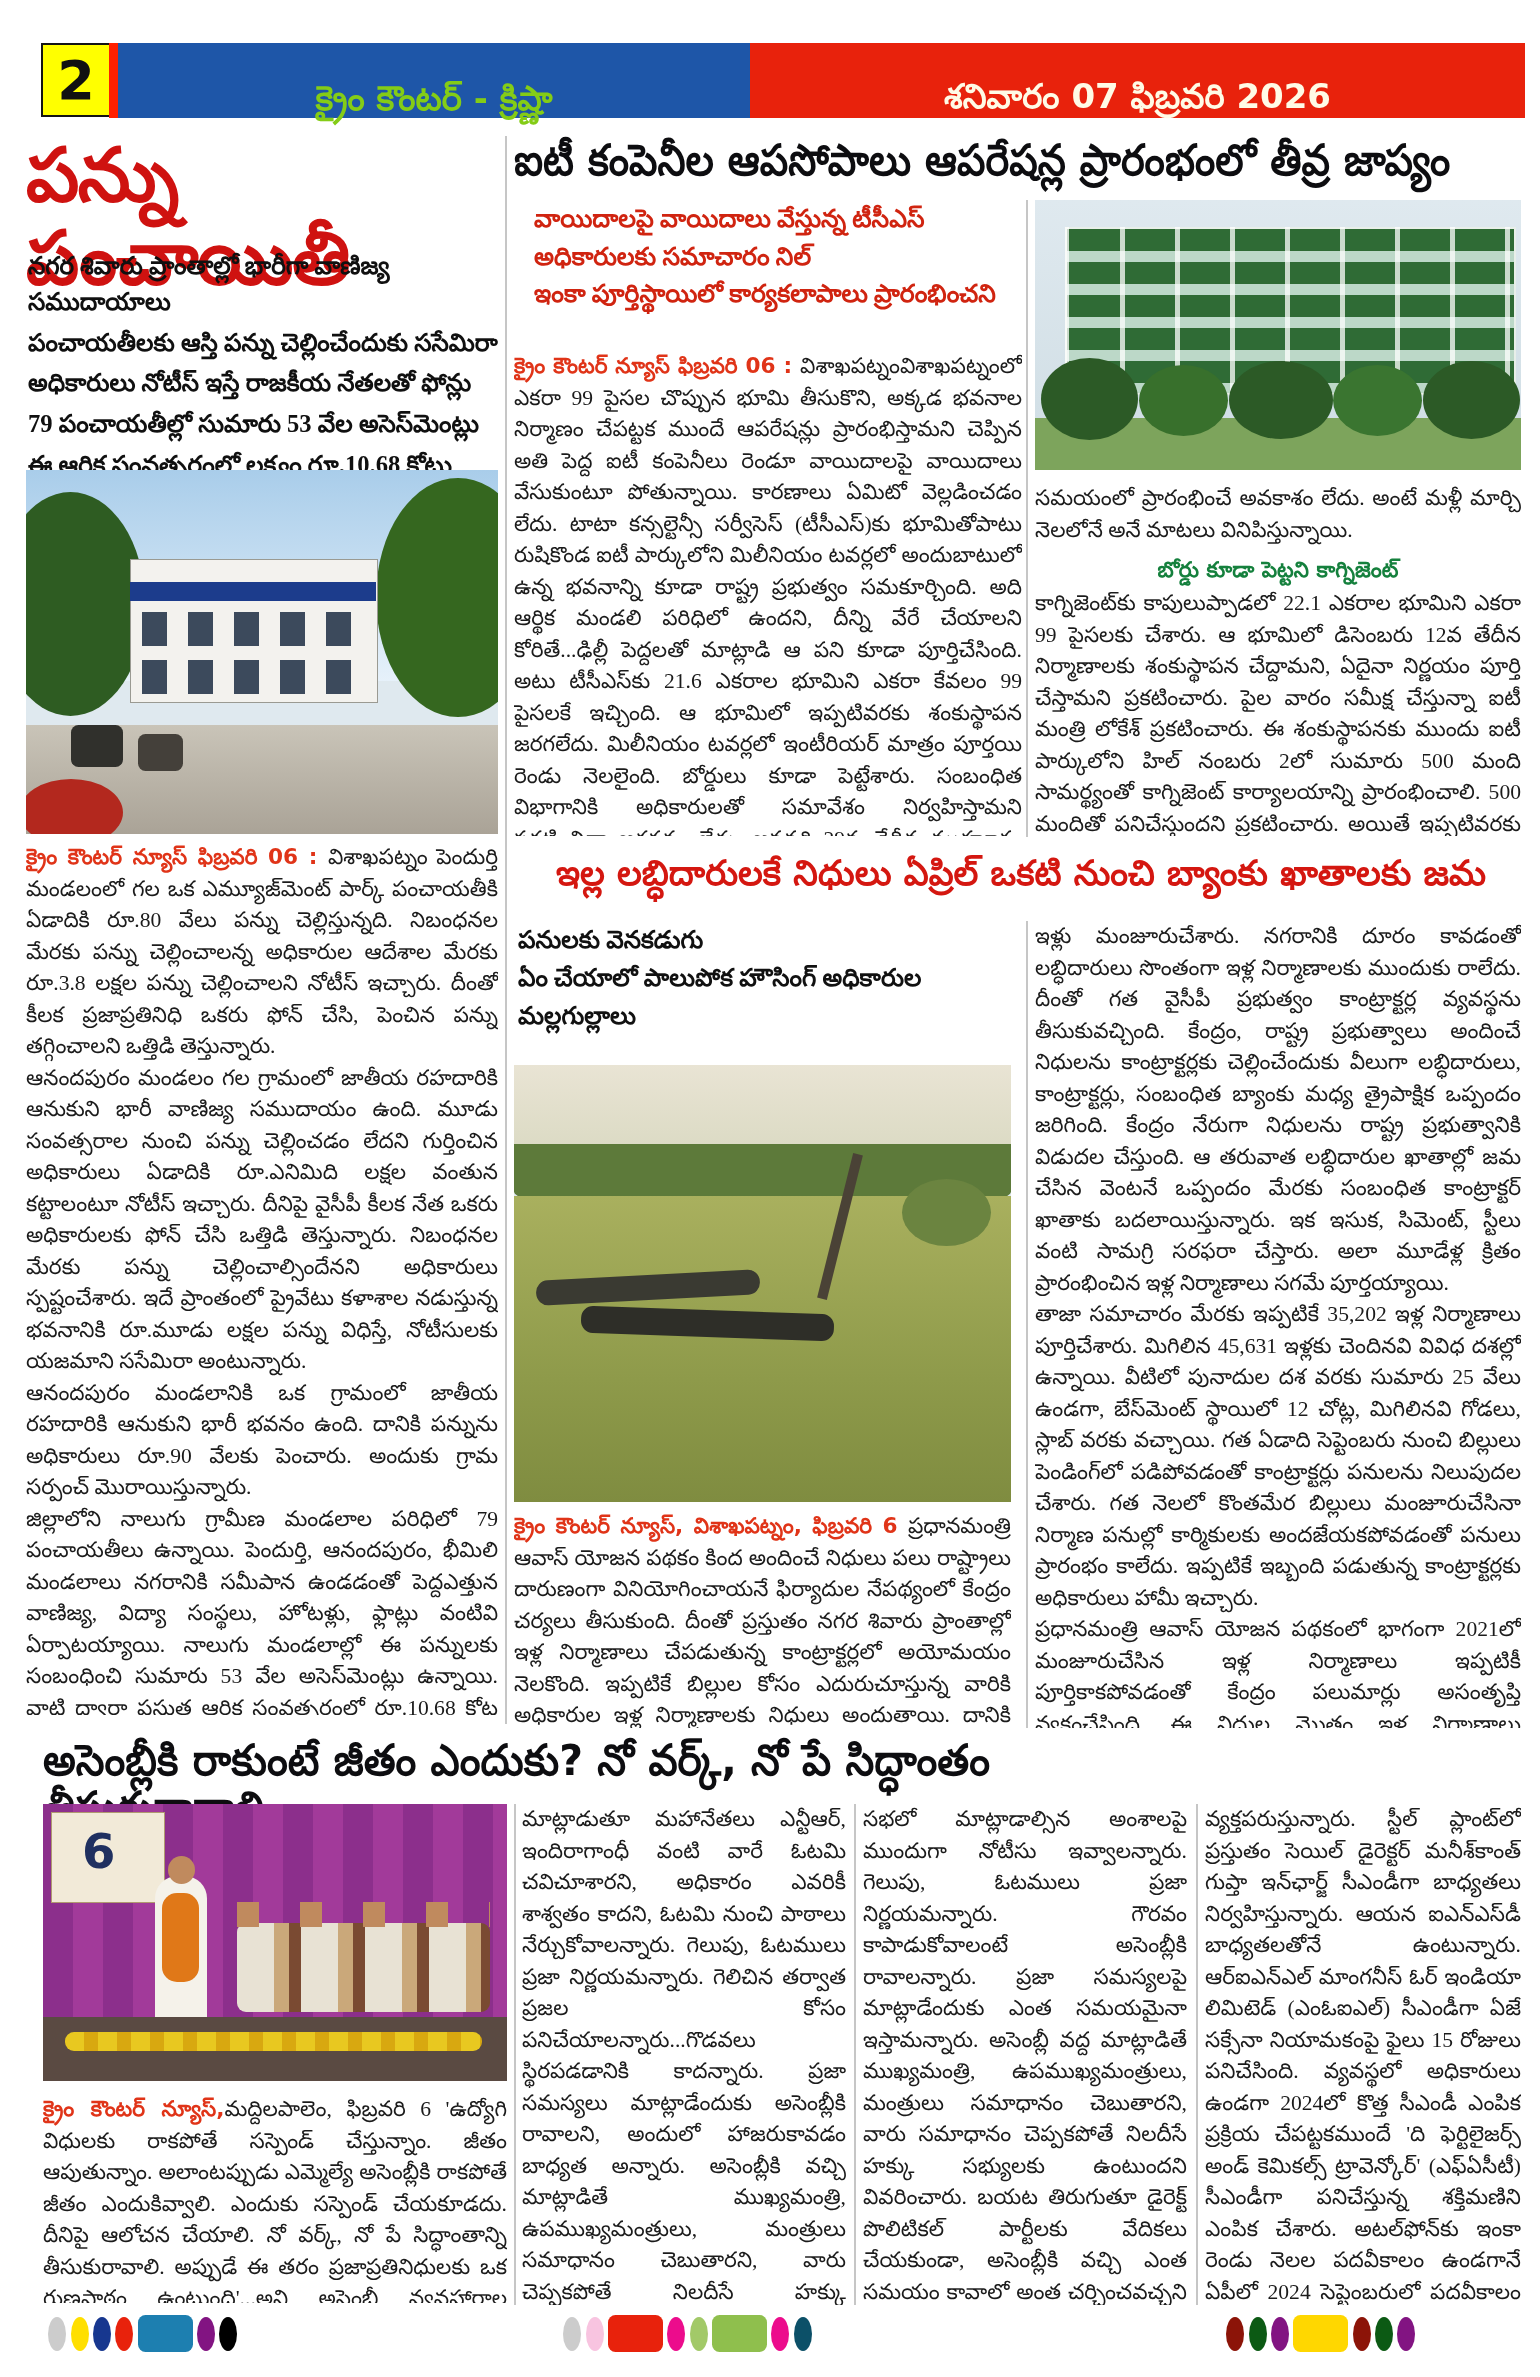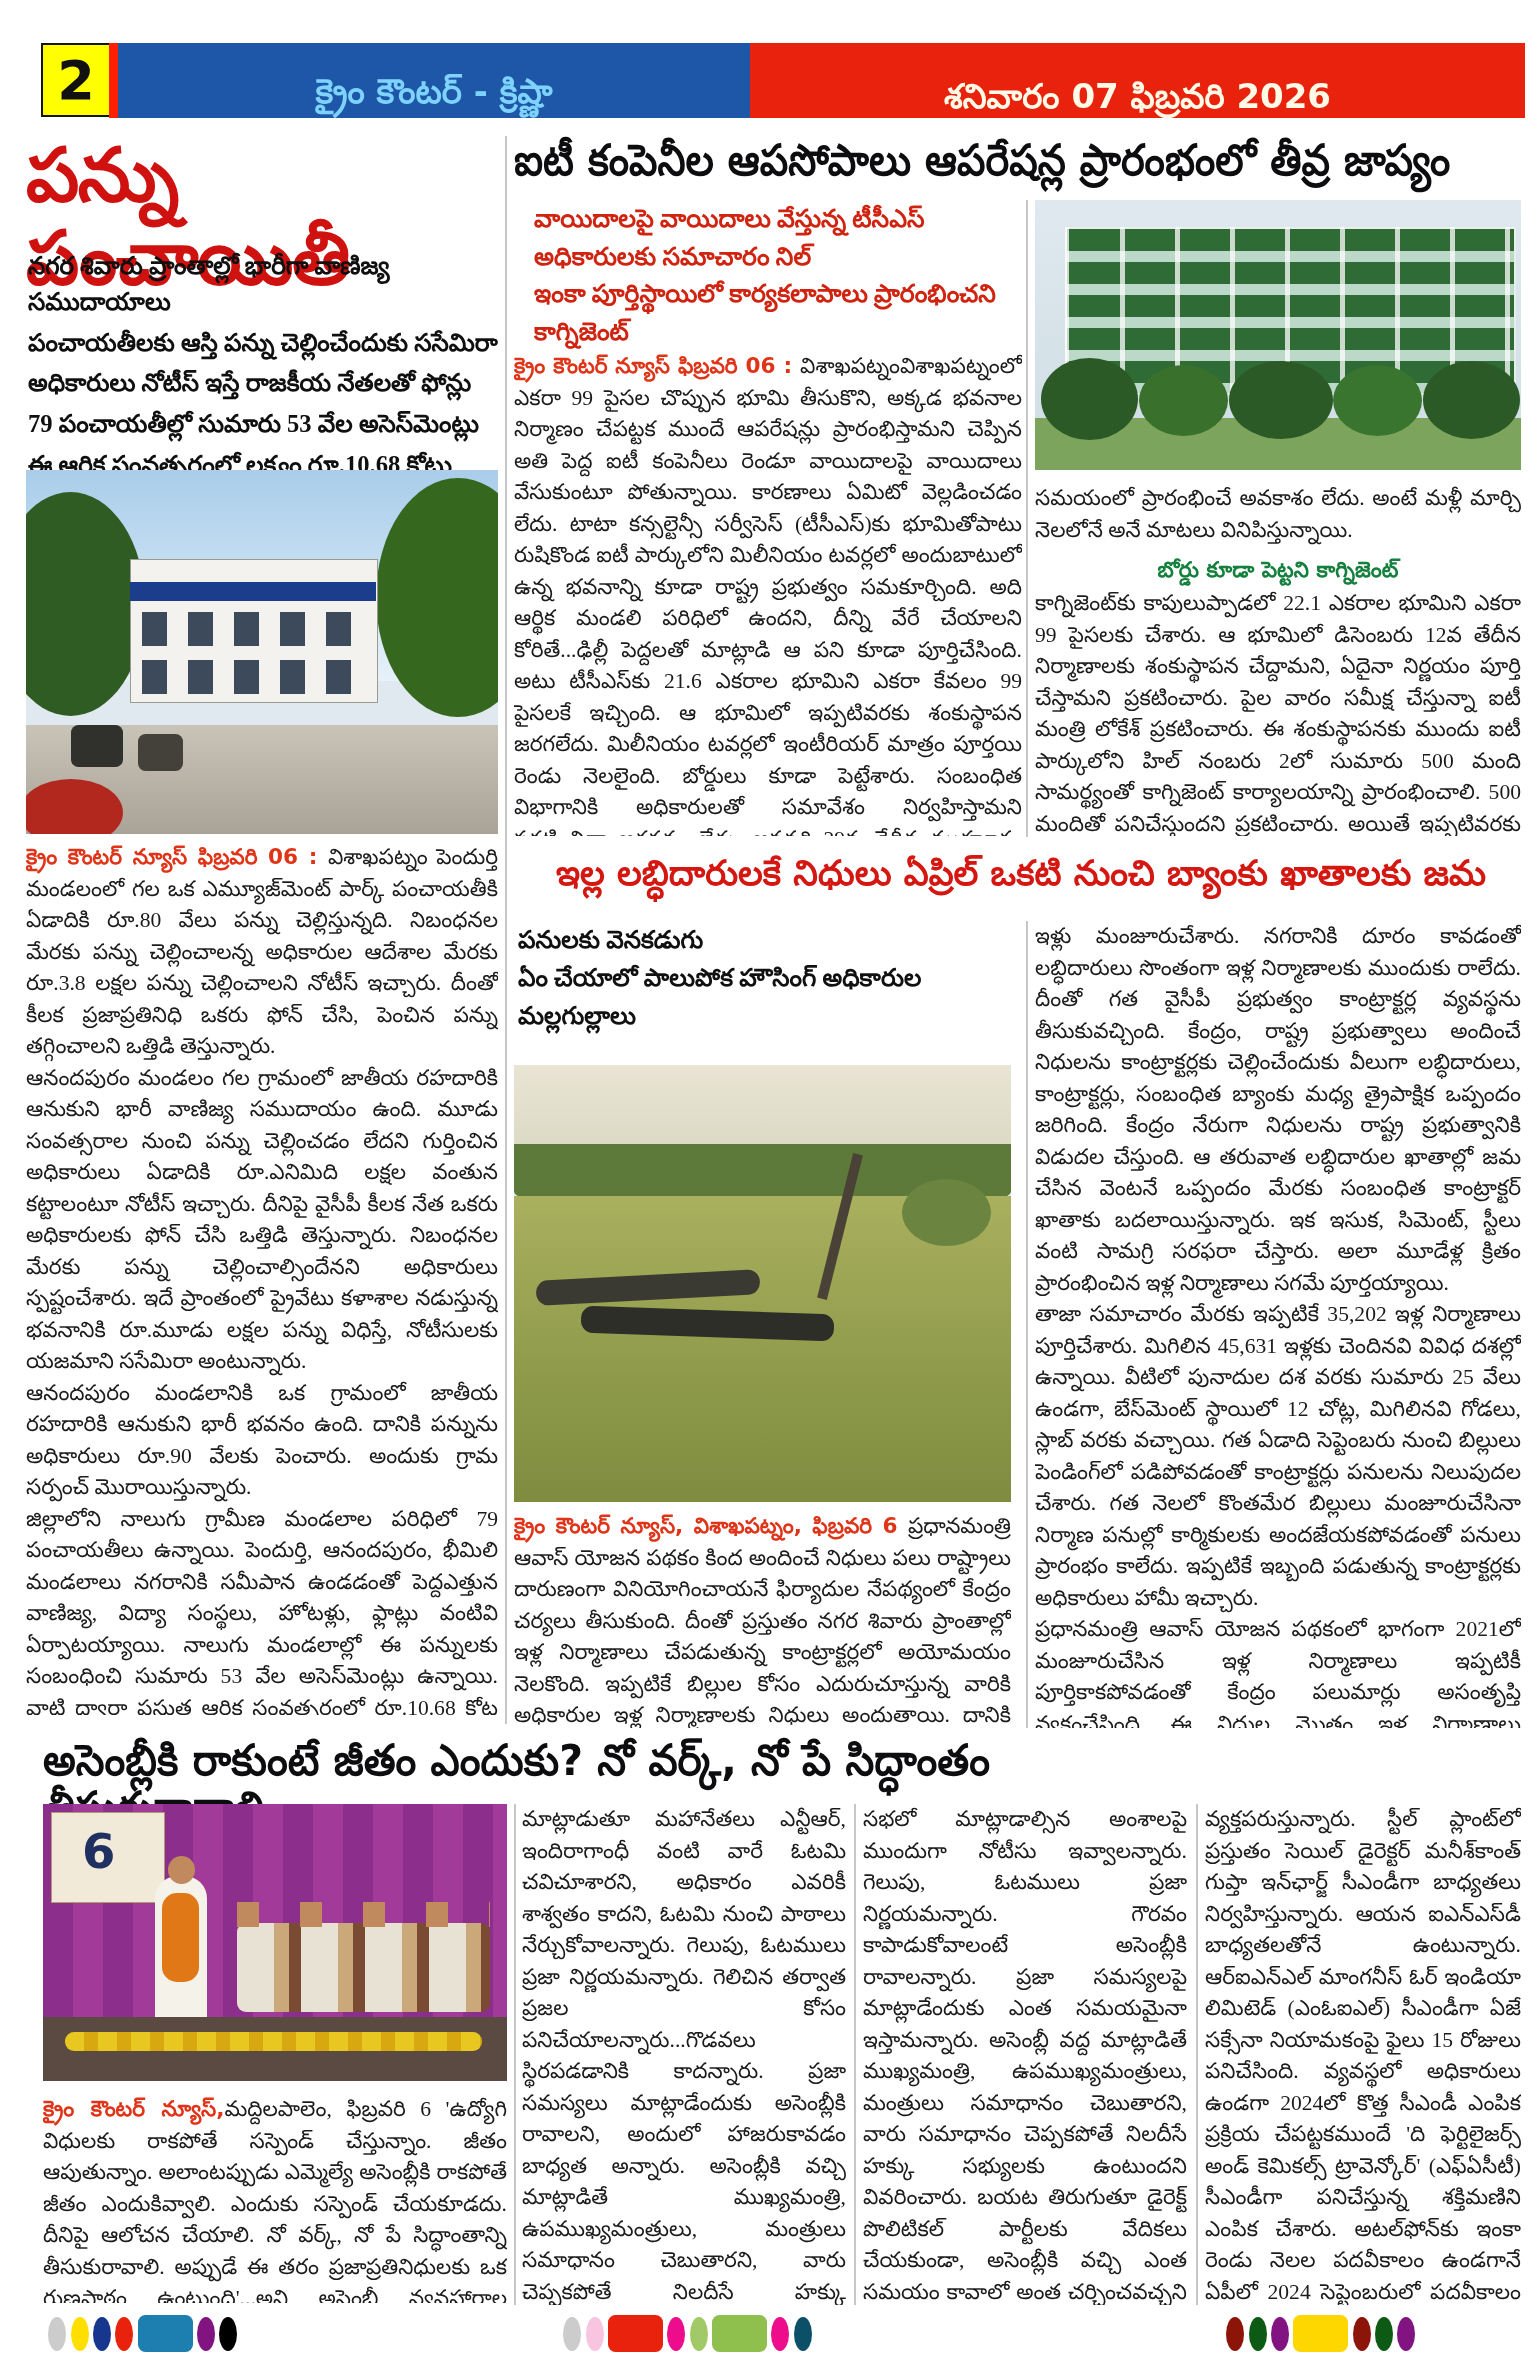--- a/index.html
+++ b/index.html
@@ -6,21 +6,21 @@
   #page{position:relative;width:1541px;height:2377px;background:#ffffff;overflow:hidden;
         font-family:"Liberation Serif",serif;}
   .abs{position:absolute;}
   
   .pagenum{left:41px;top:43px;width:66px;height:70px;background:#ffff00;border:2.2px solid #141414;
            display:flex;align-items:center;justify-content:center;font-family:"DejaVu Sans",sans-serif;
            font-size:54px;font-weight:bold;color:#111;}
   .redstripe{left:109px;top:43px;width:9px;height:75px;background:#ff2000;}
   .blueband{left:118px;top:43px;width:632px;height:75px;background:#1e56a8;display:flex;
             align-items:flex-end;justify-content:center;}
-  .blueband .t{color:#7dd3fc;font-weight:bold;font-size:34px;line-height:1.15;padding-bottom:7px;
+  .blueband .t{color:#84cc16;font-weight:bold;font-size:34px;line-height:1.15;padding-bottom:0;
                font-family:"DejaVu Sans",sans-serif;}
   .redband{left:750px;top:43px;width:775px;height:75px;background:#e8220c;display:flex;
            align-items:flex-end;justify-content:center;}
   .redband .t{color:#fffbe6;font-weight:bold;font-size:34px;line-height:1.15;padding-bottom:1.5px;
               font-family:"DejaVu Sans",sans-serif;}
   
   .h1red{left:26px;top:134px;width:477px;font-family:"DejaVu Sans",sans-serif;font-weight:bold;
          font-size:75px;line-height:1.1;color:#cf1210;letter-spacing:-1.5px;}
   .h2black{left:514px;top:136px;width:1014px;font-family:"DejaVu Sans",sans-serif;font-weight:800;
            font-size:40px;line-height:1.1;color:#0d0d10;transform:scaleY(1.08);transform-origin:top left;}
@@ -95,21 +95,20 @@
 అద్దెల రూపంలో ఏటా విద్యా సంస్థలు రూ.కోట్లాది రూపాయలు ఆర్జిస్తున్న భవనాల యజమానులు కూడా పంచాయతీలకు పన్ను మాత్రం సక్రమంగా చెల్లించడం లేదు.
 ఆనందపురం సమీపాన గల ఒక ఫంక్షన్ హాలు యాజమాన్యం మూడు సంవత్సరాల నుంచి పన్ను చెల్లించడం లేదు. మరో సంస్థ అధ్వాన్నంగా ఉన్నందుకు చర్యలు తీసుకోవాలని అధికారులు నిర్ణయించారు. కాగా, విశాఖ పార్టీ కేంద్రం నాయకులతో ఫోన్ చేయించారు. కొన్ని సంస్థల నిర్వాహకులు జాప్యం చేస్తూ బిల్లులను కోర్టులో కేసు వేశారు. పన్నుల వసూళ్లకు అధికారుల సర్వ ప్రయత్నాలు సాగుతున్నాయి. పన్నుల మొత్తాలు వడివడిగా ముగియనున్నందున ఆ తరువాత జిల్లా కలెక్టర్ దృష్టికి వెళ్తే, నాలుగు మండలాల నుంచి రూ.20 కోట్ల నుంచి రూ.25 కోట్ల ఆదాయం రావాల్సి ఉండగా గ్రామ పంచాయతీ కార్యదర్శులకు ఆరా తెలిపారు.</span></div>
 
   <div class="abs vrule" style="left:505px;top:136px;height:1588px;"></div>
 
   <div class="abs h2black">ఐటీ కంపెనీల ఆపసోపాలు ఆపరేషన్ల ప్రారంభంలో తీవ్ర జాప్యం</div>
   <div class="abs deckred">
     <div>వాయిదాలపై వాయిదాలు వేస్తున్న టీసీఎస్</div>
     <div>అధికారులకు సమాచారం నిల్</div>
     <div>ఇంకా పూర్తిస్థాయిలో కార్యకలాపాలు ప్రారంభించని</div>
-    <div>కాగ్నిజెంట్</div>
   </div>
 
   <div class="photo" style="left:1035px;top:200px;width:486px;height:270px;">
     <div class="p" style="left:0;top:0;right:0;height:100%;background:linear-gradient(#dfe9ef,#cfdde4);"></div>
     <div class="p" style="left:30px;top:27px;width:447px;height:164px;background:repeating-linear-gradient(180deg,#2f6b35 0 22.4px,#bcd8c8 22.4px 33px);border:2.2px solid #e8efe9;"></div>
     <div class="p" style="left:30px;top:27px;width:447px;height:164px;background:repeating-linear-gradient(90deg,rgba(255,255,255,0.75) 0 4.5px,transparent 4.5px 55px);"></div>
     <div class="p" style="left:0;bottom:0;width:100%;height:52px;background:#7da45c;"></div>
     <div class="p" style="left:6px;bottom:30px;width:97px;height:82px;background:#2c5a26;border-radius:50%;"></div>
     <div class="p" style="left:104px;bottom:34px;width:89px;height:71px;background:#38702c;border-radius:50%;"></div>
     <div class="p" style="left:194px;bottom:31px;width:104px;height:78px;background:#2c5a26;border-radius:50%;"></div>

